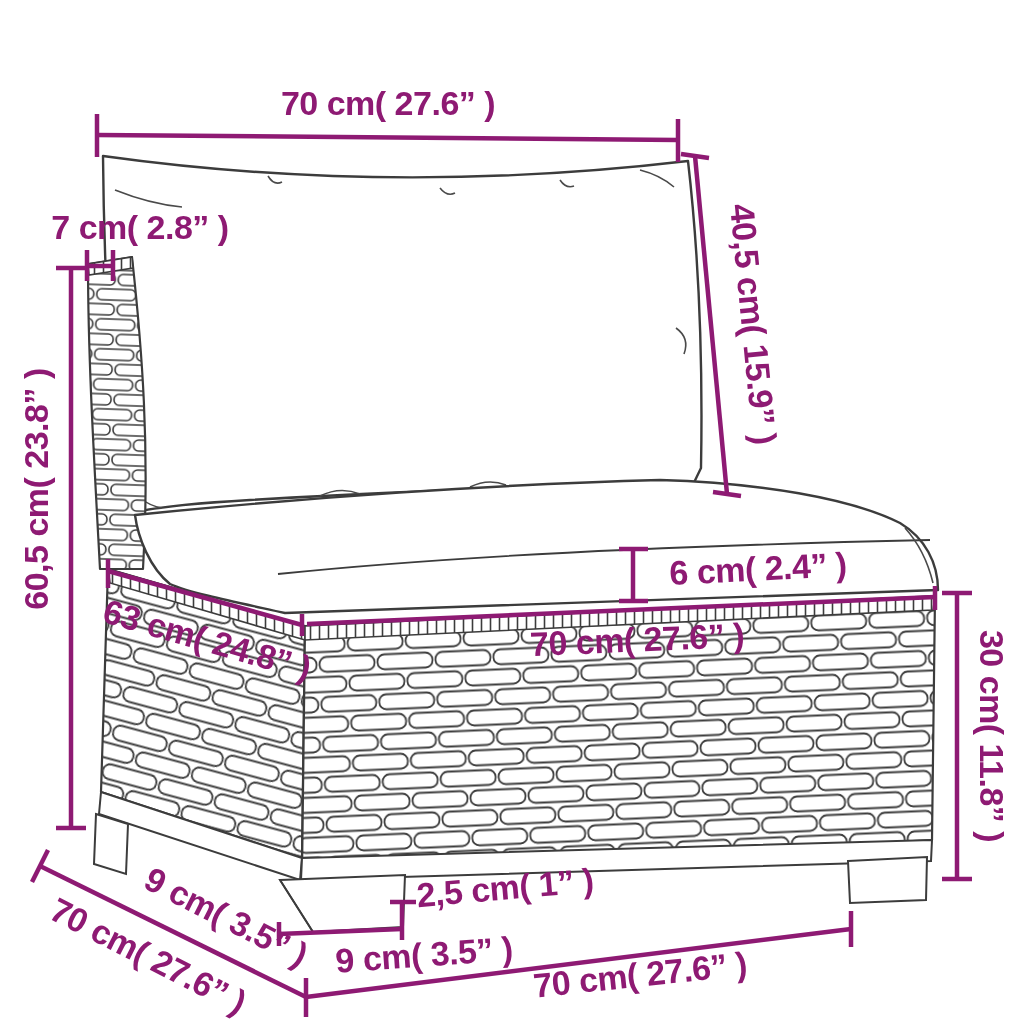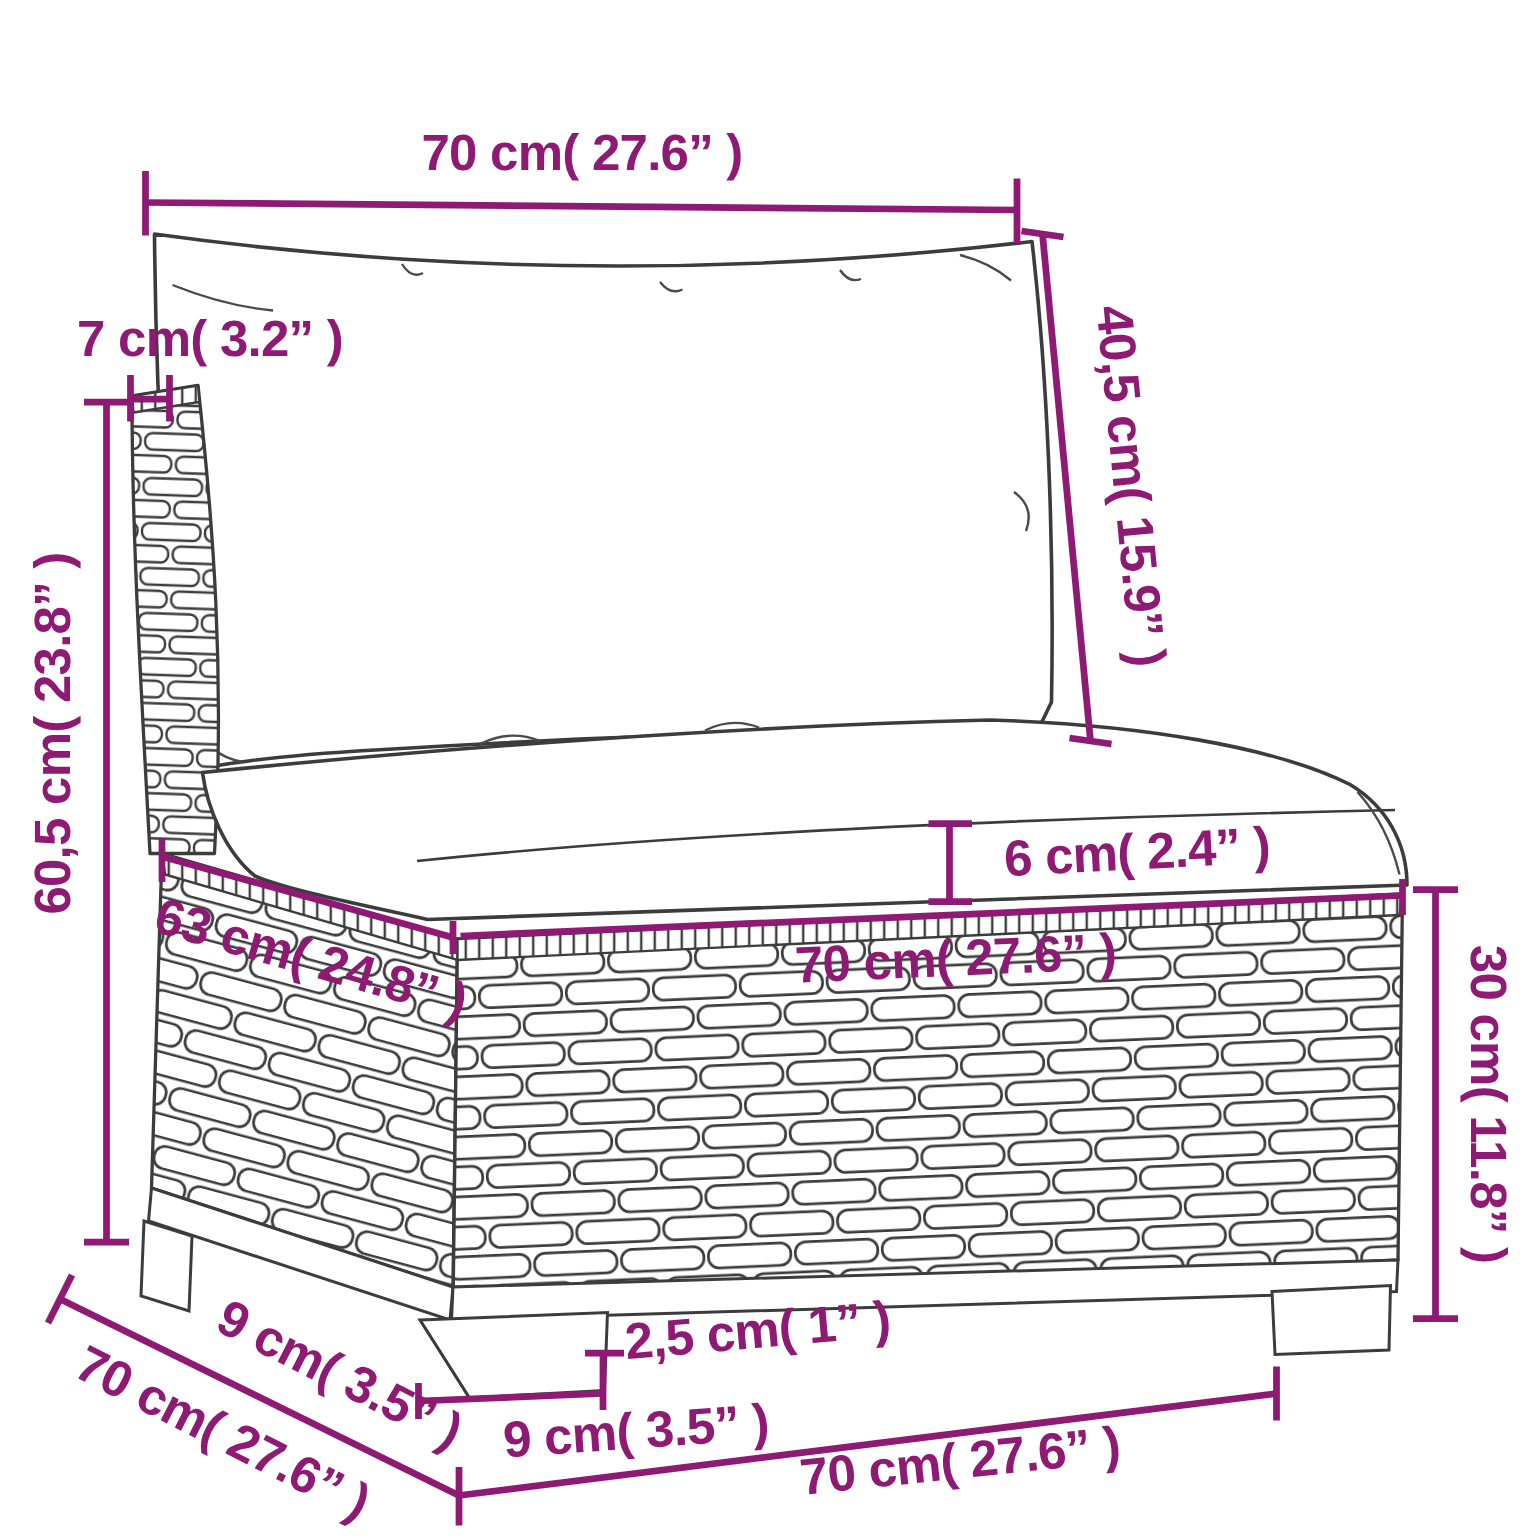--- a/index.html
+++ b/index.html
@@ -154,21 +154,21 @@
       <g>
         <path d="M306,969 L851,901"></path>
           <path d="M306,950 V989"></path>
           <path d="M851,883 V919"></path>
       </g>
     </g>
   </svg>
 
   <div class="dim-label" style="left:388px;top:75px;transform:translate(-50%,-50%);">70 cm( 27.6” )</div>
 
-  <div class="dim-label" style="left:140px;top:199px;transform:translate(-50%,-50%);">7 cm( 3.2” )</div>
+  <div class="dim-label" style="left:140px;top:199px;transform:translate(-50%,-50%);">7 cm( 2.8” )</div>
 
   <div class="dim-label" style="left:36px;top:461px;transform:translate(-50%,-50%) rotate(-90deg);">60,5 cm( 23.8” )</div>
 
   <div class="dim-label" style="left:753px;top:296px;transform:translate(-50%,-50%) rotate(84.5deg);">40,5 cm( 15.9” )</div>
 
   <div class="dim-label" style="left:758px;top:541px;transform:translate(-50%,-50%) rotate(-3deg);">6 cm( 2.4” )</div>
 
   <div class="dim-label" style="left:207px;top:612px;transform:translate(-50%,-50%) rotate(16deg);">63 cm( 24.8” )</div>
 
   <div class="dim-label" style="left:637px;top:612px;transform:translate(-50%,-50%) rotate(-2.5deg);">70 cm( 27.6” )</div>

